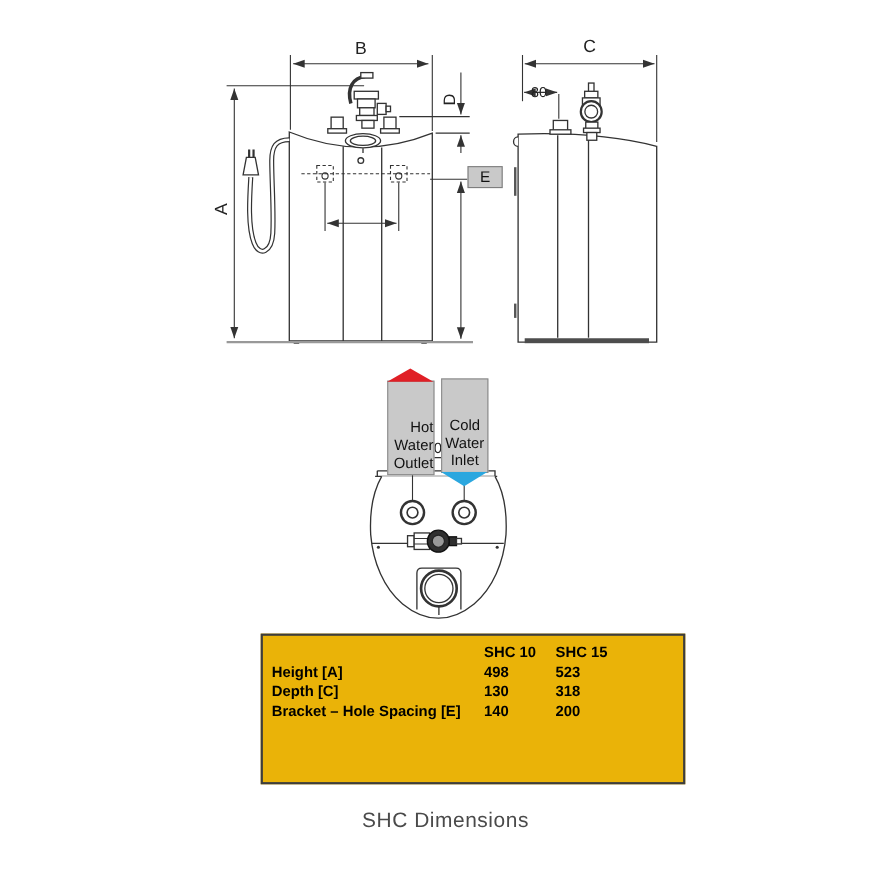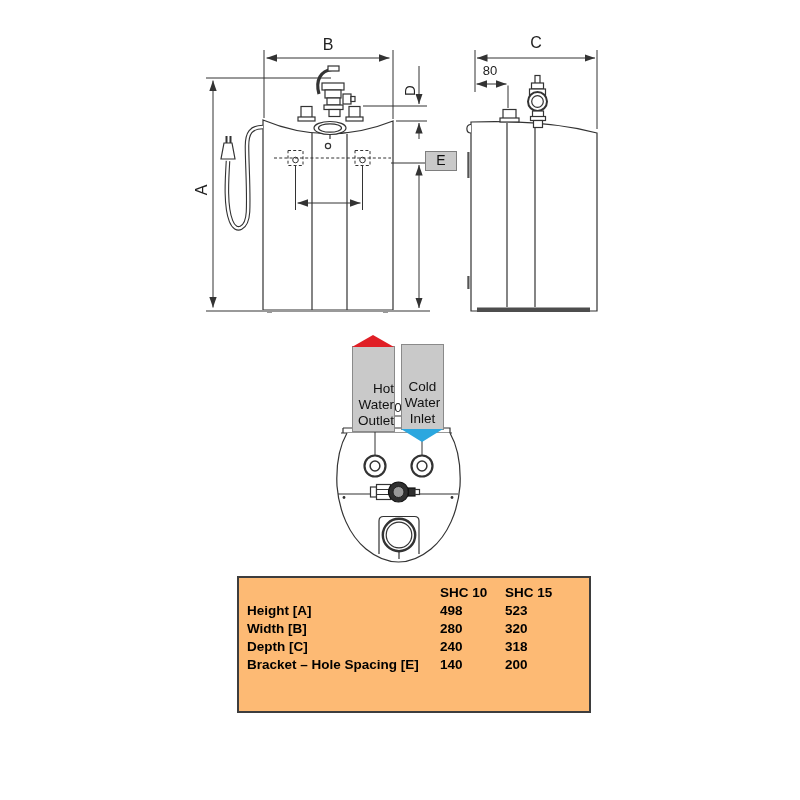--- a/index.html
+++ b/index.html
@@ -14,22 +14,22 @@
     background:#c9c9c9;border:1.5px solid #7e7e7e;box-sizing:border-box;
     font-size:14px;text-align:center;line-height:17px;color:#111;}
   .callout{position:absolute;width:43px;background:#c9c9c9;border:1px solid #8a8a8a;
     box-sizing:border-box;font-size:13.5px;line-height:16px;text-align:center;
     color:#111;white-space:pre-line;padding:2px 0;}
   .callout .tri{position:absolute;width:0;height:0;left:-1px;}
   .tri-up{top:-12px;border-left:21.5px solid transparent;border-right:21.5px solid transparent;
     border-bottom:12px solid #e01f26;}
   .tri-down{bottom:-13px;border-left:21.5px solid transparent;border-right:21.5px solid transparent;
     border-top:13px solid #2ba7df;}
-  .dim-table{position:absolute;left:237px;top:576px;width:354px;height:137px;
-    background:#fdba74;border:2px solid #3d3d3d;box-sizing:border-box;
+  .dim-table{position:absolute;left:237px;top:576px;width:386px;height:137px;
+    background:#eab308;border:2px solid #3d3d3d;box-sizing:border-box;
     padding:6px 0 0 8px;}
   .dim-table table{border-collapse:collapse;font-size:13.5px;font-weight:bold;
     color:#000;line-height:18px;font-family:"Liberation Sans",sans-serif;}
   .dim-table th,.dim-table td{padding:0;margin:0;text-align:left;font-weight:bold;white-space:nowrap;}
   .dim-table .c0{width:193px;}
   .dim-table .c1{width:65px;}
   .caption{position:absolute;left:290px;top:736px;width:230px;text-align:center;
     font-size:19px;color:#4a4a4a;letter-spacing:0.5px;}
 </style>
 </head>
@@ -186,21 +186,21 @@
       <line x1="422" y1="410" x2="422" y2="455"></line>
       <line x1="377" y1="416" x2="420" y2="416" marker-start="url(#arr)" marker-end="url(#arr)"></line>
     </g>
   </svg>
 
   <div class="lbl dimlbl" style="left:266px;top:37px;width:124px;">B</div>
   <div class="lbl dimlbl" style="left:475px;top:35px;width:122px;">C</div>
   <div class="lbl dimlbl rot" style="left:191px;top:182px;width:22px;height:16px;">A</div>
   <div class="lbl rot" style="left:398px;top:83px;width:22px;height:15px;font-size:15px;">D</div>
   <div class="e-badge">E</div>
-  <div class="lbl smlbl" style="left:473px;top:64px;width:34px;">80</div>
+  <div class="lbl smlbl" style="left:473px;top:77px;width:34px;">80</div>
   <div class="lbl smlbl" style="left:374px;top:401px;width:48px;font-size:13.5px;">100</div>
 
   <div class="callout" style="left:352px;top:346px;text-align:right;">
     <span class="tri tri-up"></span>
     <span>Hot
 Water
 Outlet</span>
   </div>
   <div class="callout" style="left:401px;top:344px;text-align:center;">
     <span class="tri tri-down"></span>
@@ -218,32 +218,28 @@
           <th>SHC 15</th>
         </tr>
       </thead>
       <tbody>
           <tr>
             <th class="c0">Height [A]</th>
             <td class="c1">498</td>
             <td>523</td>
           </tr>
           <tr>
-            <th class="c0">Width [B]</th>
-            <td class="c1">280</td>
-            <td>320</td>
-          </tr>
-          <tr>
             <th class="c0">Depth [C]</th>
-            <td class="c1">240</td>
+            <td class="c1">130</td>
             <td>318</td>
           </tr>
           <tr>
             <th class="c0">Bracket – Hole Spacing [E]</th>
             <td class="c1">140</td>
             <td>200</td>
           </tr>
         </tbody>
     </table>
   </div>
 
+  <div class="caption">SHC Dimensions</div>
 
 </div>
 
 </body></html>

